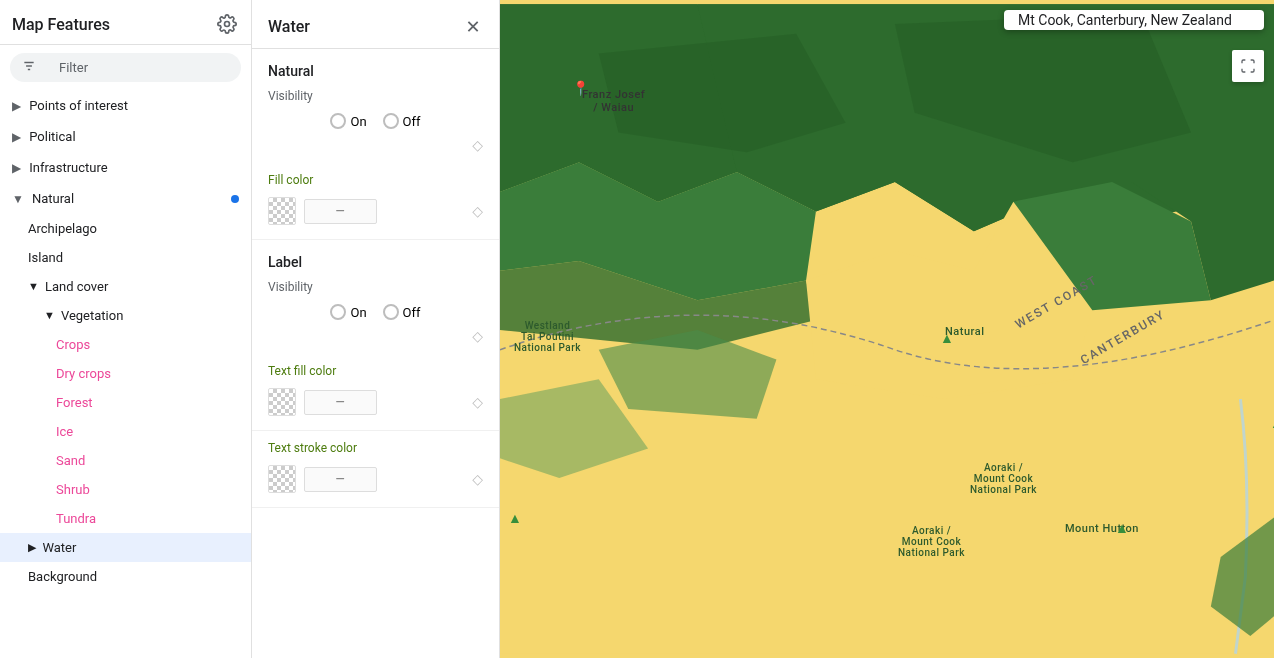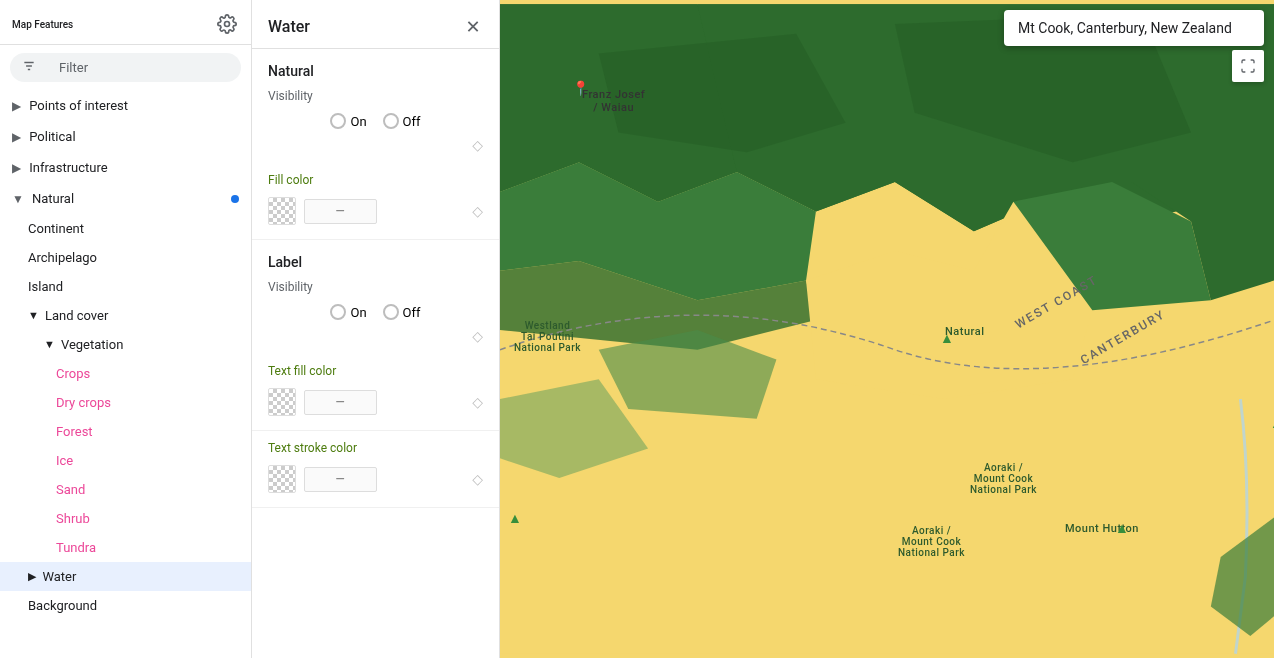--- a/index.html
+++ b/index.html
@@ -17,21 +17,21 @@
       z-index: 10;
     }
     .left-header {
       display: flex;
       align-items: center;
       justify-content: space-between;
       padding: 12px 12px 8px 12px;
       border-bottom: 1px solid #e0e0e0;
     }
     .left-header-title {
-      font-size: 10px;
+      font-size: 16px;
       font-weight: 500;
       color: #202124;
     }
     .gear-icon {
       width: 24px; height: 24px;
       display: flex; align-items: center; justify-content: center;
       cursor: pointer; color: #5f6368;
     }
     .filter-bar {
       margin: 8px 10px;
@@ -209,21 +209,21 @@
     }
 
     
     .map-search {
       position: absolute;
       top: 10px;
       right: 10px;
       background: #fff;
       border-radius: 4px;
       box-shadow: 0 2px 6px rgba(0,0,0,0.3);
-      padding: 10px 14px;
+      padding: 2px 14px;
       font-size: 14px;
       color: #202124;
       min-width: 260px;
       z-index: 20;
     }
 
     
     .fullscreen-btn {
       position: absolute;
       top: 50px;
@@ -303,23 +303,20 @@
   <div class="nav-item">
     <span class="chevron">▶</span>
     <span>Infrastructure</span>
   </div>
   <div class="nav-item">
     <span class="chevron">▼</span>
     <span>Natural</span>
     <span class="dot"></span>
   </div>
 
-  <div class="sub-item">
-    <span>Continent</span>
-  </div>
   <div class="sub-item">
     <span>Archipelago</span>
   </div>
   <div class="sub-item">
     <span>Island</span>
   </div>
 
   <div class="sub-item">
     <span class="chevron" style="margin-right:6px;font-size:11px;">▼</span>
     <span>Land cover</span>

